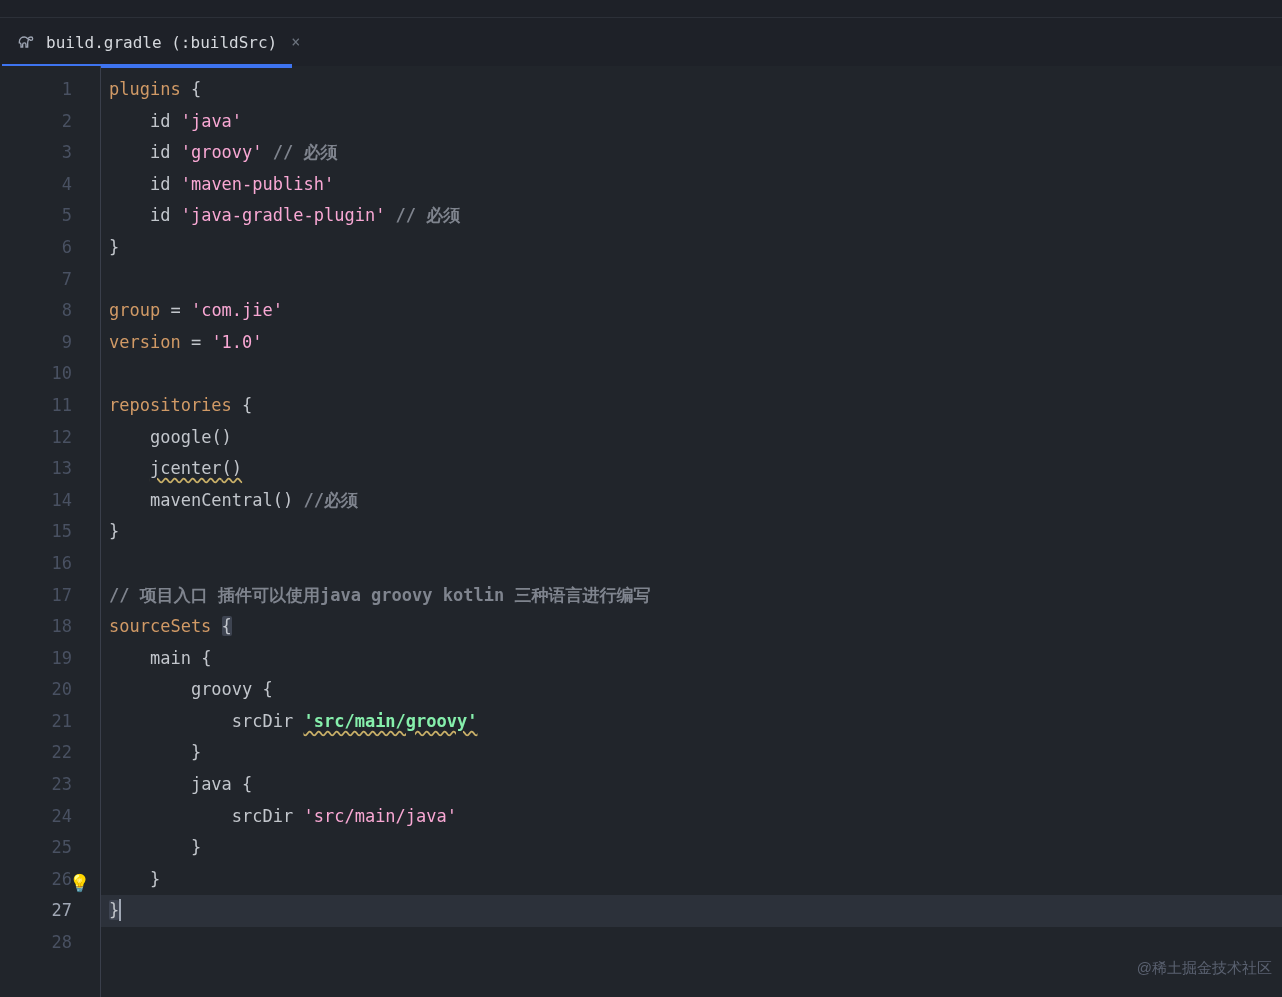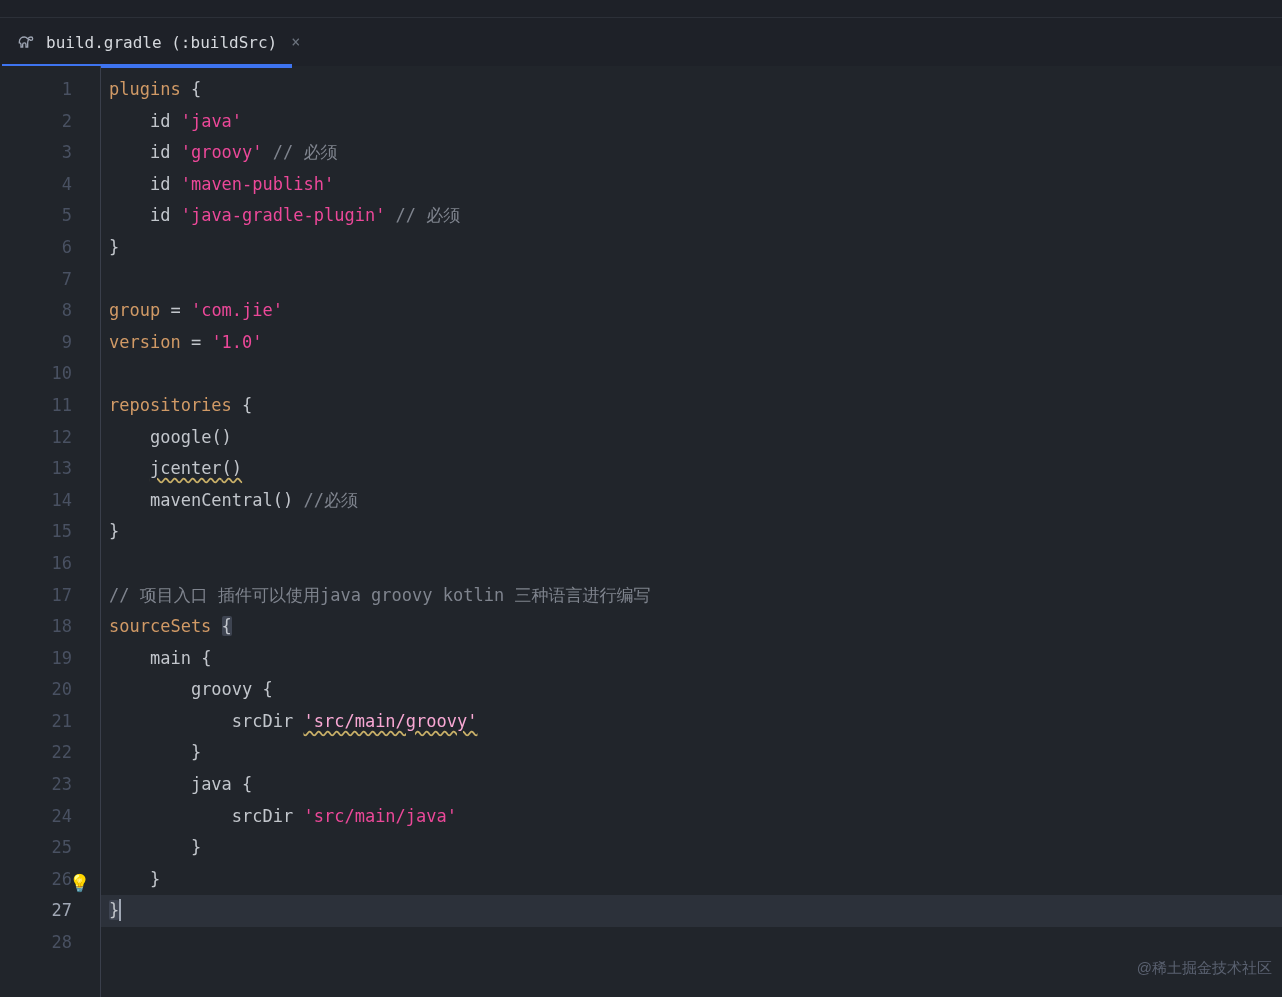--- a/index.html
+++ b/index.html
@@ -98,35 +98,36 @@
     }
     .bulb {
       position: absolute;
       left: -32px;
       top: 4px;
       color: #f0c858;
       font-size: 17px;
     }
     .method { color: #d19a66; }
     .method2 { color: #c2c6cc; }
-    .string { color: #ec4899; }
-    .comment { color: #7f848e; font-style: normal; }
+    .string { color: #f9a8d4; }
+    .comment { color: #7f848e; font-style: normal; font-weight: bold; }
     .plain { color: #c2c6cc; }
     .deprecated {
       text-decoration: line-through;
       color: #c2c6cc;
     }
     .wavy-yellow {
       text-decoration: underline wavy #c9b068;
       text-underline-offset: 3px;
     }
     .wavy-yellow2 {
       text-decoration: underline wavy #c9b068;
       text-underline-offset: 3px;
-      color: #f9a8d4;
+      color: #86efac;
+      font-weight: bold;
     }
     .brace-hl {
       background: #3e4451;
       color: #c2c6cc;
       border-radius: 2px;
     }
     .cursor {
       display: inline-block;
       width: 2px;
       height: 22px;

